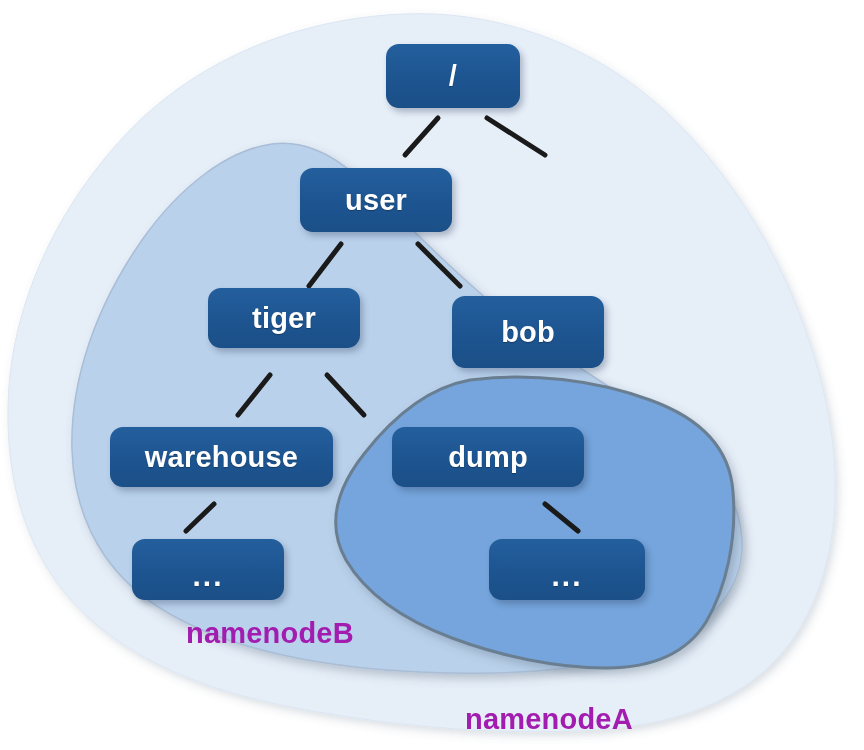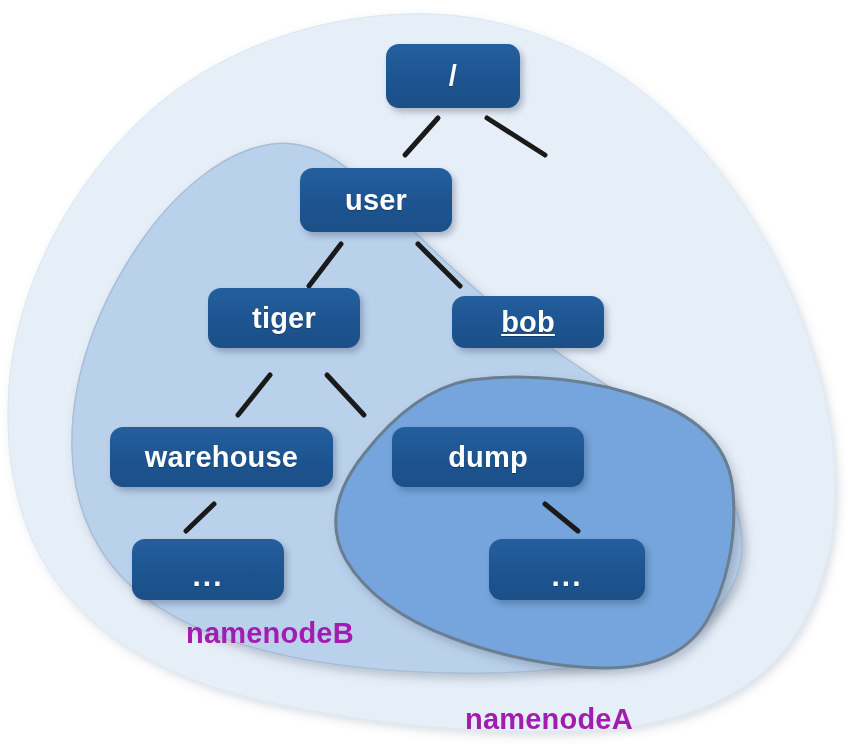--- a/index.html
+++ b/index.html
@@ -134,21 +134,21 @@
 
   <div class="node" id="node-root" style="left: 386px; top: 44px; width: 134px; height: 64px;">
     <span class="node-label">/</span>
   </div>
   <div class="node" id="node-user" style="left: 300px; top: 156px; width: 152px; height: 64px; margin-top: 12px;">
     <span class="node-label">user</span>
   </div>
   <div class="node" id="node-tiger" style="left: 208px; top: 288px; width: 152px; height: 60px;">
     <span class="node-label">tiger</span>
   </div>
-  <div class="node" id="node-bob" style="left: 452px; top: 296px; width: 152px; height: 52px; text-decoration: underline;">
+  <div class="node" id="node-bob" style="left: 452px; top: 296px; width: 152px; height: 72px;">
     <span class="node-label">bob</span>
   </div>
   <div class="node" id="node-warehouse" style="left: 110px; top: 427px; width: 223px; height: 60px; justify-content: center;">
     <span class="node-label">warehouse</span>
   </div>
   <div class="node" id="node-dump" style="left: 392px; top: 427px; width: 192px; height: 60px; border-radius: 13px;">
     <span class="node-label">dump</span>
   </div>
   <div class="node ellipsis" id="node-dots1" style="left: 132px; top: 539px; width: 152px; height: 61px;">
     <span class="node-label">...</span>

